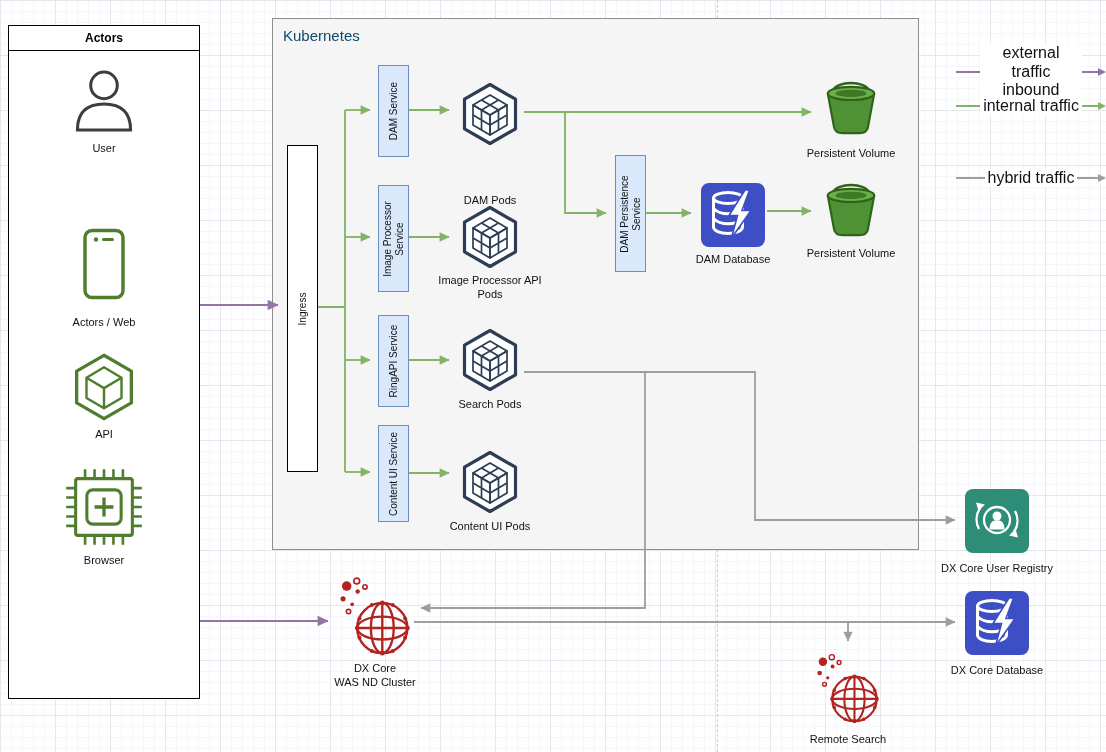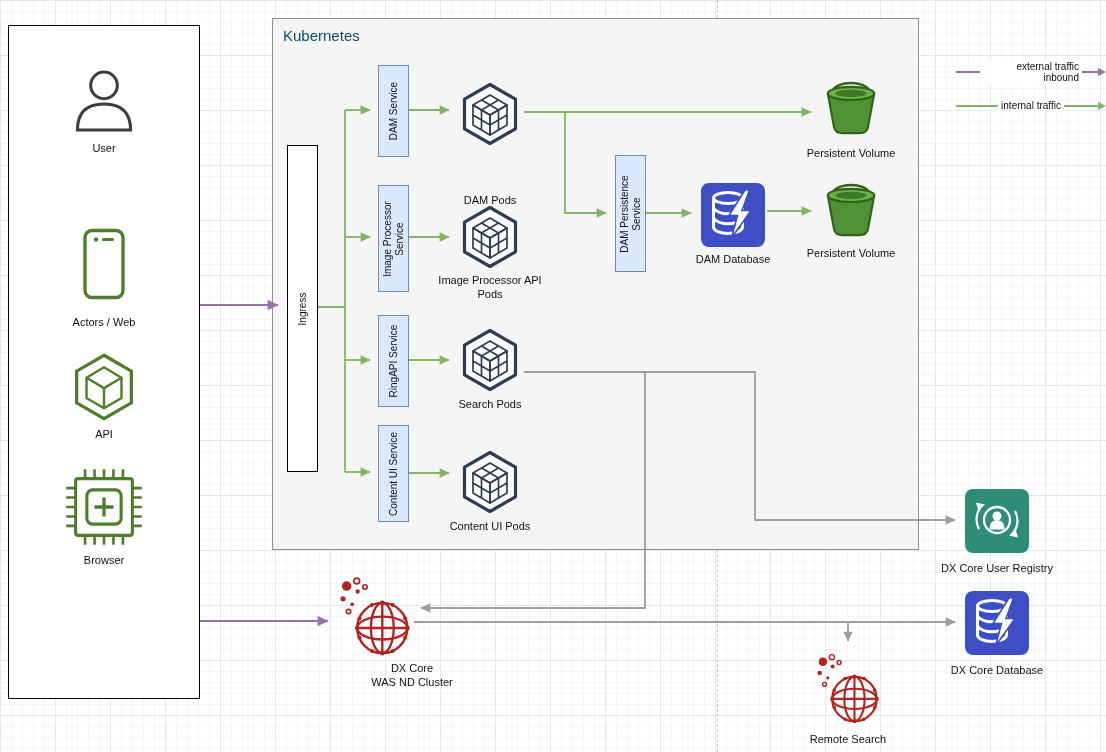--- a/index.html
+++ b/index.html
@@ -27,21 +27,21 @@
   .wires{position:absolute;left:0;top:0;z-index:5;pointer-events:none;}
   .icon{position:absolute;z-index:6;}
   .icon svg{display:block;width:100%;height:100%;}
   .pic{position:absolute;}
   .pic svg{display:block;width:100%;height:100%;}
   .legend{position:absolute;z-index:6;}
   .legend-item{position:absolute;left:0;right:0;display:flex;align-items:center;justify-content:center;}
   .legend-line{position:absolute;left:0;right:3px;top:50%;margin-top:-1px;border-top:2px solid currentColor;}
   .legend-head{position:absolute;right:0;top:50%;margin-top:-4.5px;width:0;height:0;
     border-top:4.5px solid transparent;border-bottom:4.5px solid transparent;border-left:8px solid currentColor;}
-  .legend-label{position:relative;background:#fff;font-size:10px;line-height:1.15;color:#111;text-align:right;max-width:96px;padding:0 3px;}
+  .legend-label{position:relative;background:#fff;font-size:16px;line-height:1.15;color:#111;text-align:center;max-width:96px;padding:0 3px;}
 </style>
 </head>
 <body>
 
 <div class="canvas">
 
   <svg width="0" height="0" style="position:absolute">
     <defs>
       <symbol id="sym-pods" viewBox="0 0 64 64">
         <polygon points="32,2.5 57.5,17.2 57.5,46.8 32,61.5 6.5,46.8 6.5,17.2" fill="#ffffff" stroke="#2d3d55" stroke-width="3.2" stroke-linejoin="round"></polygon>
@@ -141,20 +141,21 @@
     </g>
     <g style="stroke:var(--c-hybrid)" stroke-width="1.8" fill="none">
       <path d="M524,372 H755 V520 H955" marker-end="url(#mH)"></path>
       <path d="M645,372 V608 H421" marker-end="url(#mH)"></path>
       <path d="M414,622 H955" marker-end="url(#mH)"></path>
       <path d="M848,622 V641" marker-end="url(#mH)"></path>
     </g>
   </svg>
 
   <div class="panel" style="left:8px;top:25px;width:190px;height:672px;">
+    <div class="panel-h" style="top:0;border-bottom:1.4px solid #000;">Actors</div>
 
     <div class="pic" style="left:58px;top:38px;width:74px;height:74px;">
       <svg viewBox="0 0 64 64">
         <g fill="#fff" stroke="#3d3d3d" stroke-width="2.6">
           <circle cx="32" cy="18.5" r="11.5"></circle>
           <path d="M9,57 C9,40.5 18.5,34.5 32,34.5 C45.5,34.5 55,40.5 55,57 Z"></path>
         </g>
       </svg>
     </div>
     <div class="lbl" style="left:0;right:0;top:116px;">User</div>
@@ -260,21 +261,21 @@
         <use href="#sym-bucket"></use>
       </svg>
   </div>
   <div class="lbl" style="left:791px;top:247px;width:120px;">Persistent Volume</div>
 
   <div class="icon" style="left:336px;top:576px;width:78px;height:84px;">
     <svg viewBox="0 0 84 92">
         <use href="#sym-cluster"></use>
       </svg>
   </div>
-  <div class="lbl prelines" style="left:327px;top:662px;width:96px;margin-left:37px;">DX Core
+  <div class="lbl prelines" style="left:327px;top:662px;width:96px;">DX Core
 WAS ND Cluster</div>
 
   <div class="icon" style="left:814px;top:650px;width:68px;height:80px;">
     <svg viewBox="0 0 84 92">
         <use href="#sym-cluster"></use>
       </svg>
   </div>
   <div class="lbl" style="left:798px;top:733px;width:100px;">Remote Search</div>
 
   <div class="icon" style="left:964px;top:488px;width:66px;height:66px;">
@@ -304,15 +305,20 @@
     <div class="legend-item" style="top: 0px; height: 36px; color: rgb(150, 115, 166);">
       <span class="legend-line"></span>
       <span class="legend-head"></span>
       <span class="legend-label">external traffic inbound</span>
     </div>
     <div class="legend-item" style="top: 38px; height: 28px; color: rgb(130, 179, 102);">
       <span class="legend-line"></span>
       <span class="legend-head"></span>
       <span class="legend-label">internal traffic</span>
     </div>
+    <div class="legend-item" style="top: 110px; height: 28px; color: rgb(158, 158, 158);">
+      <span class="legend-line"></span>
+      <span class="legend-head"></span>
+      <span class="legend-label">hybrid traffic</span>
+    </div>
   </div>
 
 </div>
 
 </body></html>

